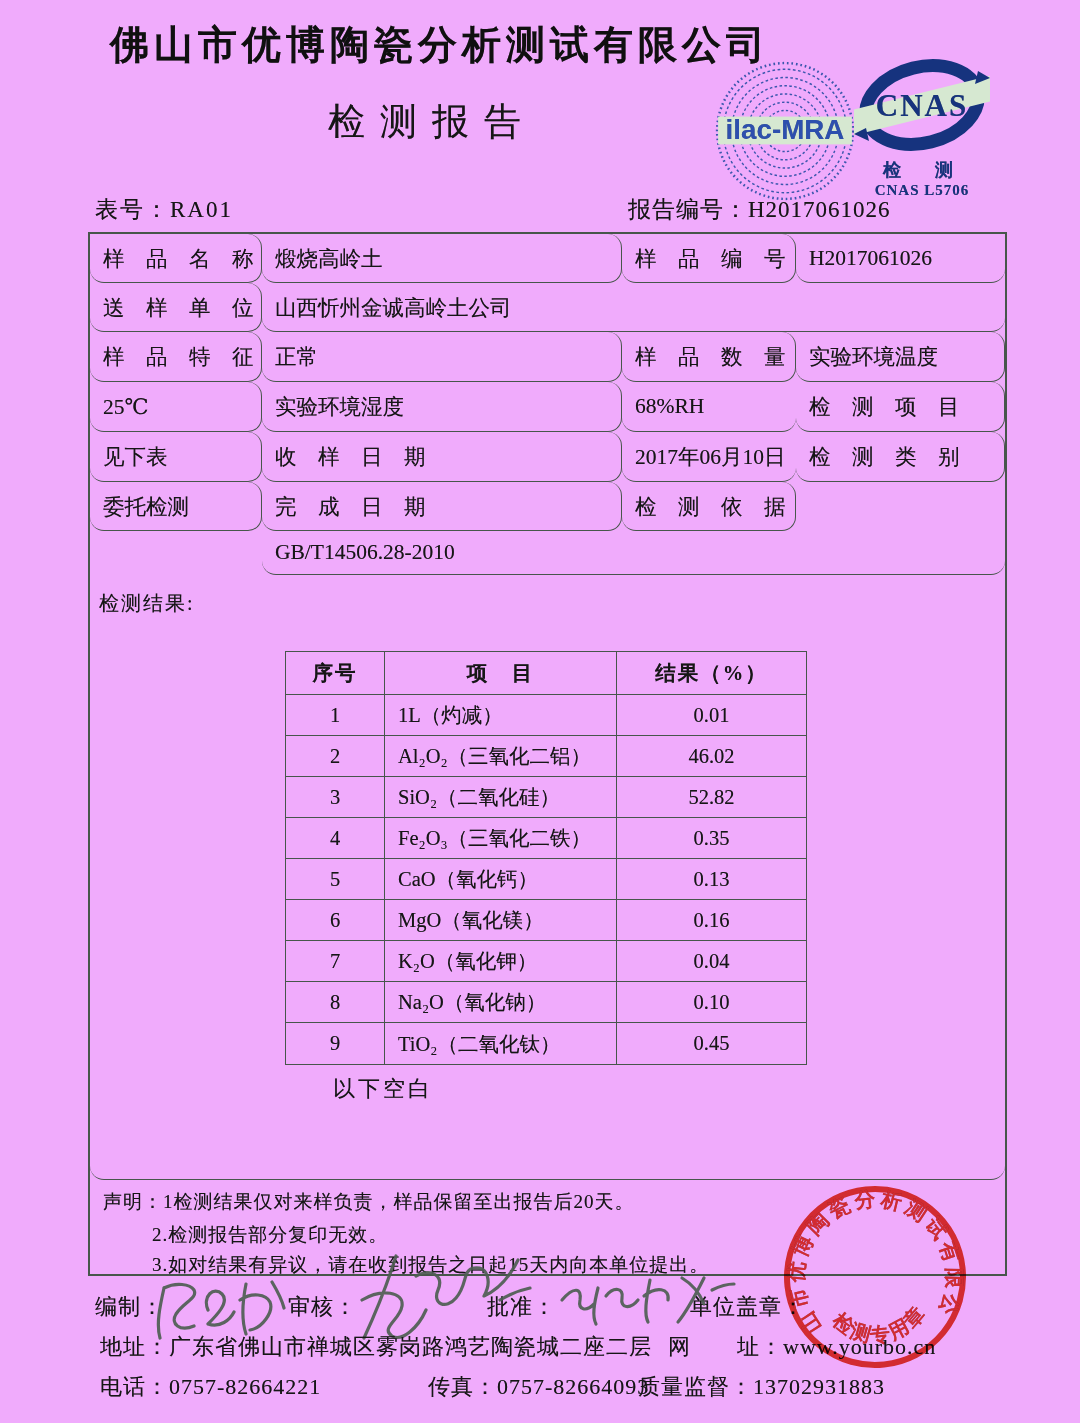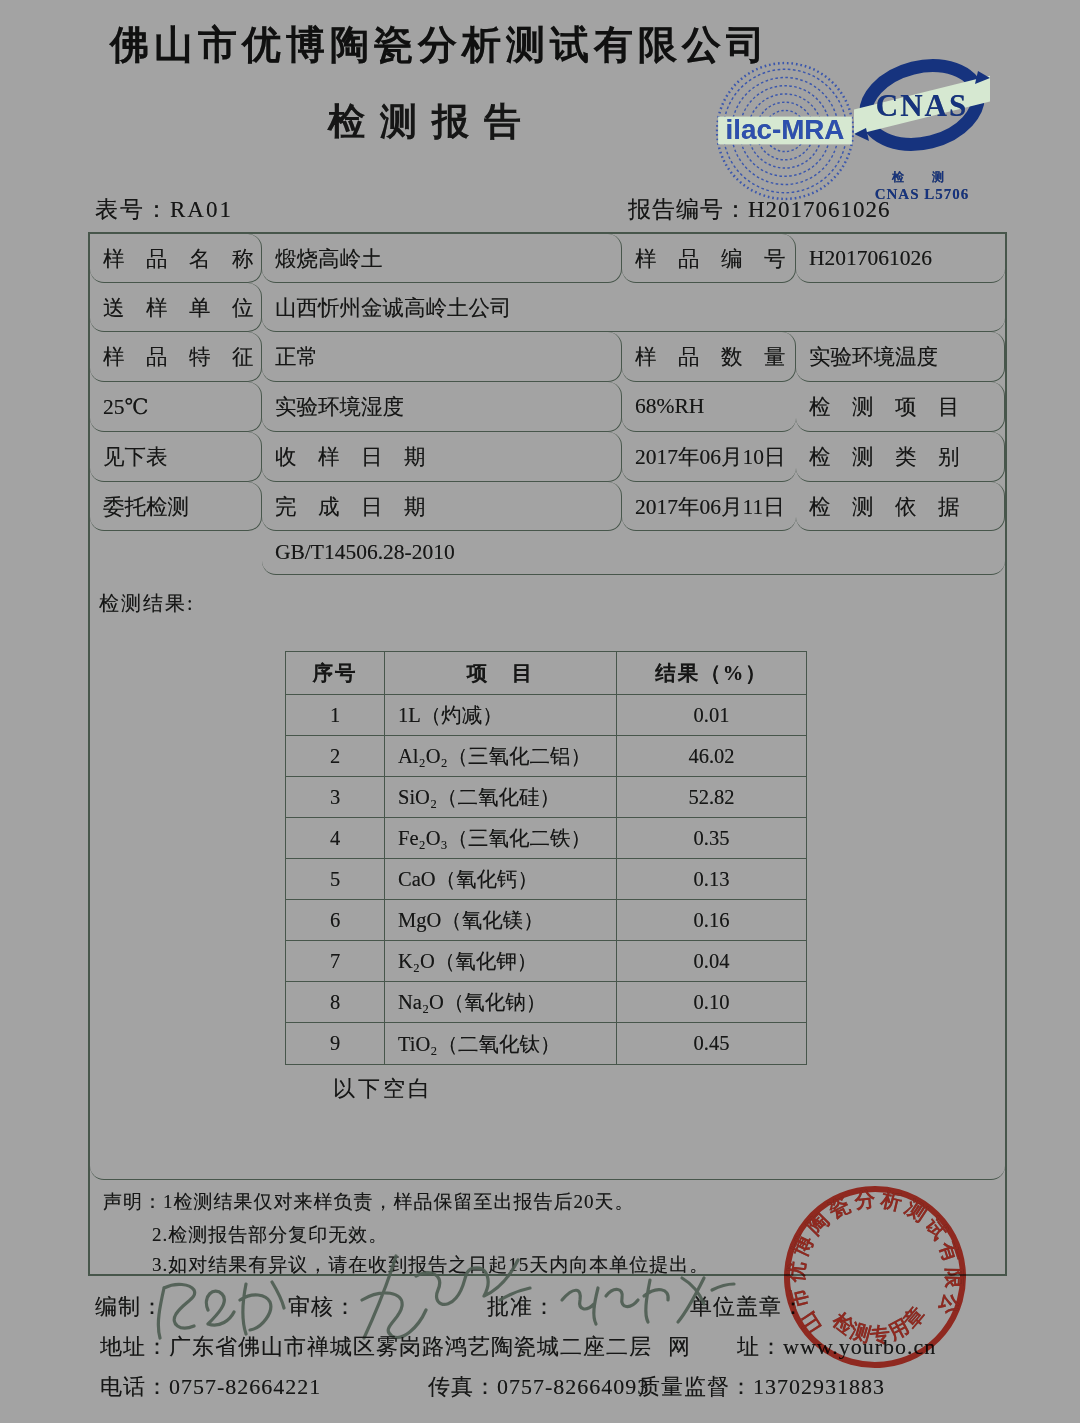--- a/index.html
+++ b/index.html
@@ -1,36 +1,36 @@
 <!DOCTYPE html>
 <html><head>
 <meta charset="utf-8">
 <style>
   html,body{margin:0;padding:0;}
   .page{
     position:relative;
     width:1080px;height:1423px;
-    background:#a3a3a3;
+    background:#f0abfc;
     font-family:"Liberation Serif","DejaVu Serif","DejaVu Sans",serif;
     color:#161616;
     overflow:hidden;
     text-shadow:0 0 .5px rgba(10,20,10,.45);
   }
   
   .company-title{
     position:absolute;top:18px;left:0;width:880px;
     text-align:center;font-size:39px;font-weight:700;letter-spacing:5px;color:#101010;
   }
   .report-title{
     position:absolute;top:97px;left:0;width:856px;
-    text-align:center;font-size:37px;font-weight:700;letter-spacing:15px;padding-left:8px;box-sizing:border-box;
+    text-align:center;font-size:37px;font-weight:400;letter-spacing:15px;padding-left:8px;box-sizing:border-box;
   }
   .ilac-logo{position:absolute;left:714px;top:60px;width:142px;height:142px;}
   .cnas-wrap{position:absolute;left:854px;top:58px;width:136px;text-align:center;}
-  .cnas-caption{font-size:12px;font-weight:700;color:#16337e;letter-spacing:8px;margin-top:11px;}
+  .cnas-caption{font-size:18px;font-weight:700;color:#16337e;letter-spacing:8px;margin-top:0;}
   .cnas-code{font-size:15px;font-weight:700;color:#16337e;letter-spacing:1px;}
   
   .meta-row{position:absolute;top:194px;left:0;width:1080px;font-size:23px;}
   .form-no{position:absolute;left:95px;letter-spacing:2px;}
   .report-no{position:absolute;left:628px;letter-spacing:1px;}
   
   .info-table{
     position:absolute;left:88px;top:232px;width:915px;
     display:grid;
     grid-template-columns:172px 360px 174px 209px;
@@ -144,21 +144,20 @@
     <div class="cell er">68%RH</div>
 
     <div class="cell">检　测　项　目</div>
     <div class="cell">见下表</div>
     <div class="cell">收　样　日　期</div>
     <div class="cell er">2017年06月10日</div>
 
     <div class="cell">检　测　类　别</div>
     <div class="cell">委托检测</div>
     <div class="cell">完　成　日　期</div>
-    <div class="cell er">2017年06月11日</div>
 
     <div class="cell">检　测　依　据</div>
     <div class="cell er span3">GB/T14506.28-2010</div>
 
     <div class="cell er span4 big">
       <div class="results-label">检测结果:</div>
 
       <div class="results-table">
         <div class="rcell hd">序号</div>
         <div class="rcell hd">项　目</div>

